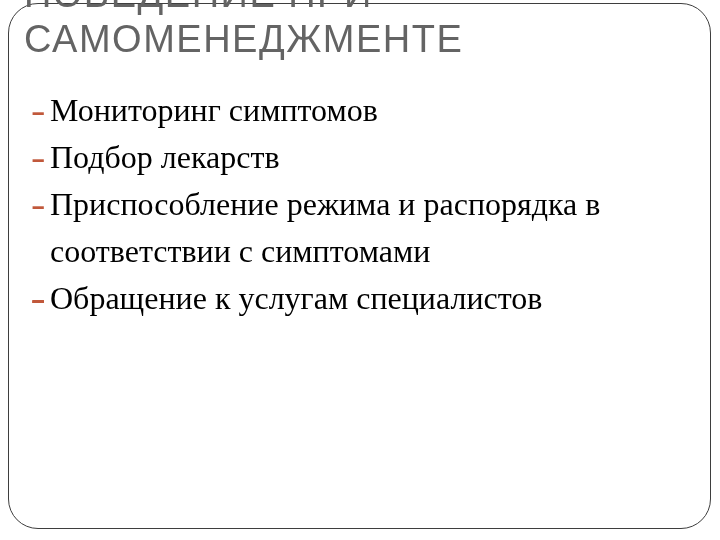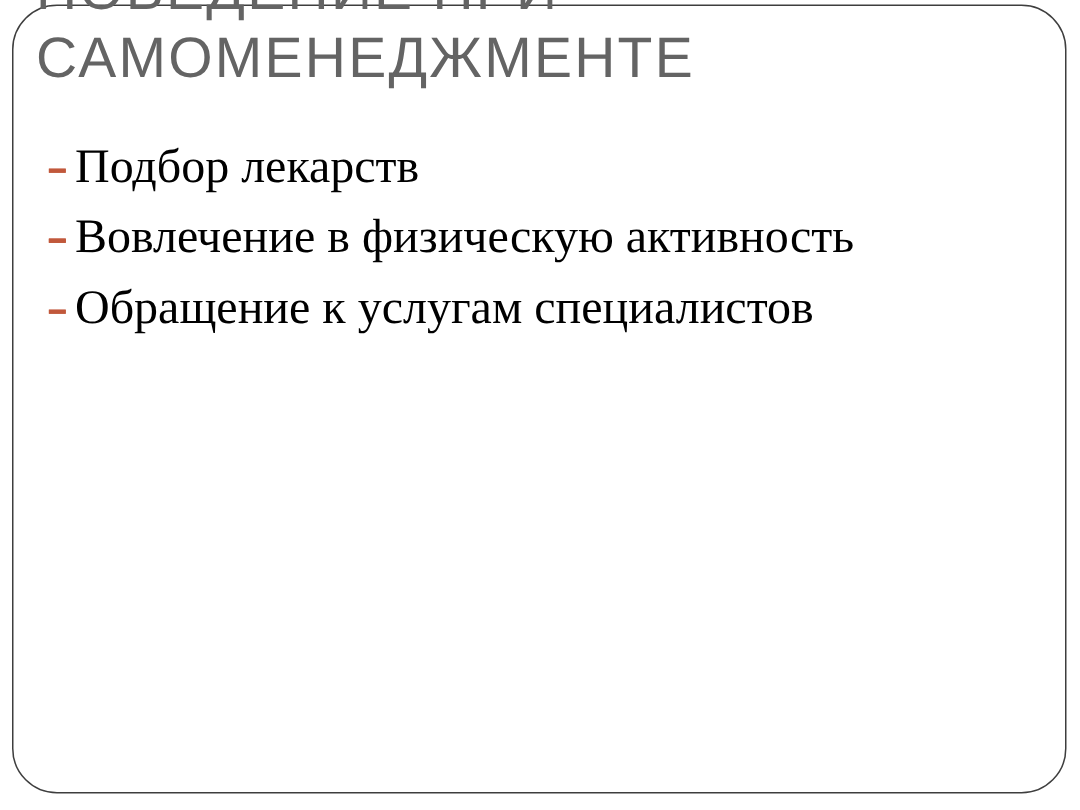--- a/index.html
+++ b/index.html
@@ -76,38 +76,39 @@
   <div class="content-frame"></div>
 
   <div class="slide-title">
     <span class="title-line">ПОВЕДЕНИЕ ПРИ</span>
     <span class="title-line">САМОМЕНЕДЖМЕНТЕ</span>
   </div>
 
   <div class="bullet-list" id="bullet-list">
     <div class="list-item">
       <span class="dash-bullet">-</span>
+      <span class="list-item-text">Мониторинг симптомов</span>
     </div>
 
     <div class="list-item">
       <span class="dash-bullet">-</span>
       <span class="list-item-text">Подбор лекарств</span>
     </div>
 
     <div class="list-item">
       <span class="dash-bullet">-</span>
+      <span class="list-item-text">Приспособление режима и распорядка в<br>соответствии с симптомами</span>
     </div>
 
     <div class="list-item">
       <span class="dash-bullet">-</span>
     </div>
 
     <div class="list-item">
       <span class="dash-bullet">-</span>
-      <span class="list-item-text">Вовлечение в физическую активность</span>
     </div>
 
     <div class="list-item">
       <span class="dash-bullet">-</span>
     </div>
 
     <div class="list-item">
       <span class="dash-bullet">-</span>
       <span class="list-item-text">Обращение к услугам специалистов</span>
     </div>

